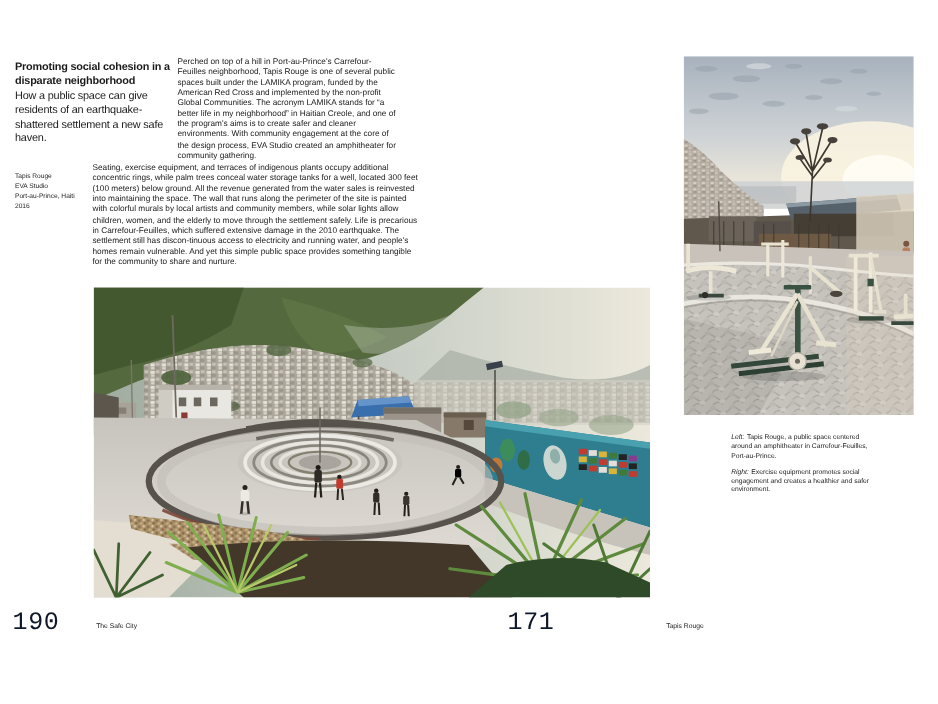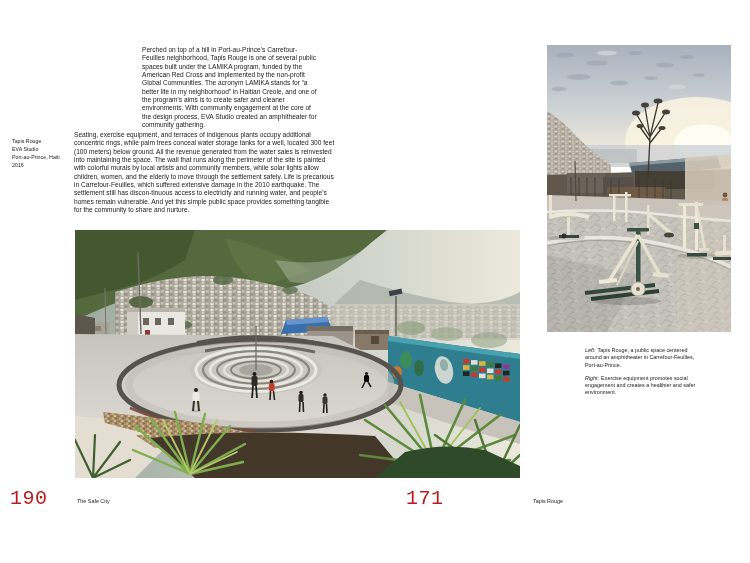--- a/index.html
+++ b/index.html
@@ -18,31 +18,33 @@
   .bodytext{left:74px;top:131px;width:262px;font-size:6.6px;line-height:8.35px;}
   
   .photo-main{left:75px;top:230px;width:445px;height:248px;}
   .photo-right{left:547px;top:45px;width:184px;height:287px;}
   .photo-main svg,.photo-right svg{display:block;width:100%;height:100%;}
   
   .caption{left:585px;top:347px;width:113px;font-size:5.4px;line-height:7.3px;color:#222;}
   .caption p{margin:0 0 6px 0;}
   .caption em{font-style:italic;margin-right:2px;}
   
-  .pagenum{font-family:"Liberation Mono", monospace;font-size:20px;letter-spacing:0.5px;color:#b91c1c;}
+  .pagenum{font-family:"Liberation Mono", monospace;font-size:20px;letter-spacing:0.5px;color:#0f172a;}
   .pn-left{left:10px;top:487px;}
   .pn-right{left:406px;top:487px;}
   .runfoot{font-size:5.4px;color:#222;}
   .rf-left{left:77px;top:498px;}
   .rf-right{left:533px;top:498px;}
 </style>
 </head>
 <body>
 
 <div class="abs headline-block">
+  <div class="headline">Promoting social cohesion in a disparate neighborhood</div>
+  <div class="standfirst">How a public space can give residents of an earthquake-shattered settlement a new safe haven.</div>
 </div>
 
 <div class="abs meta">
   <div>Tapis Rouge</div>
   <div>EVA Studio</div>
   <div>Port-au-Prince, Haiti</div>
   <div>2016</div>
 </div>
 
 <div class="abs intro">Perched on top of a hill in Port-au-Prince's Carrefour-Feuilles neighborhood, Tapis Rouge is one of several public spaces built under the LAMIKA program, funded by the American Red Cross and implemented by the non-profit Global Communities. The acronym LAMIKA stands for “a better life in my neighborhood” in Haitian Creole, and one of the program's aims is to create safer and cleaner environments. With community engagement at the core of the design process, EVA Studio created an amphitheater for community gathering.</div>

